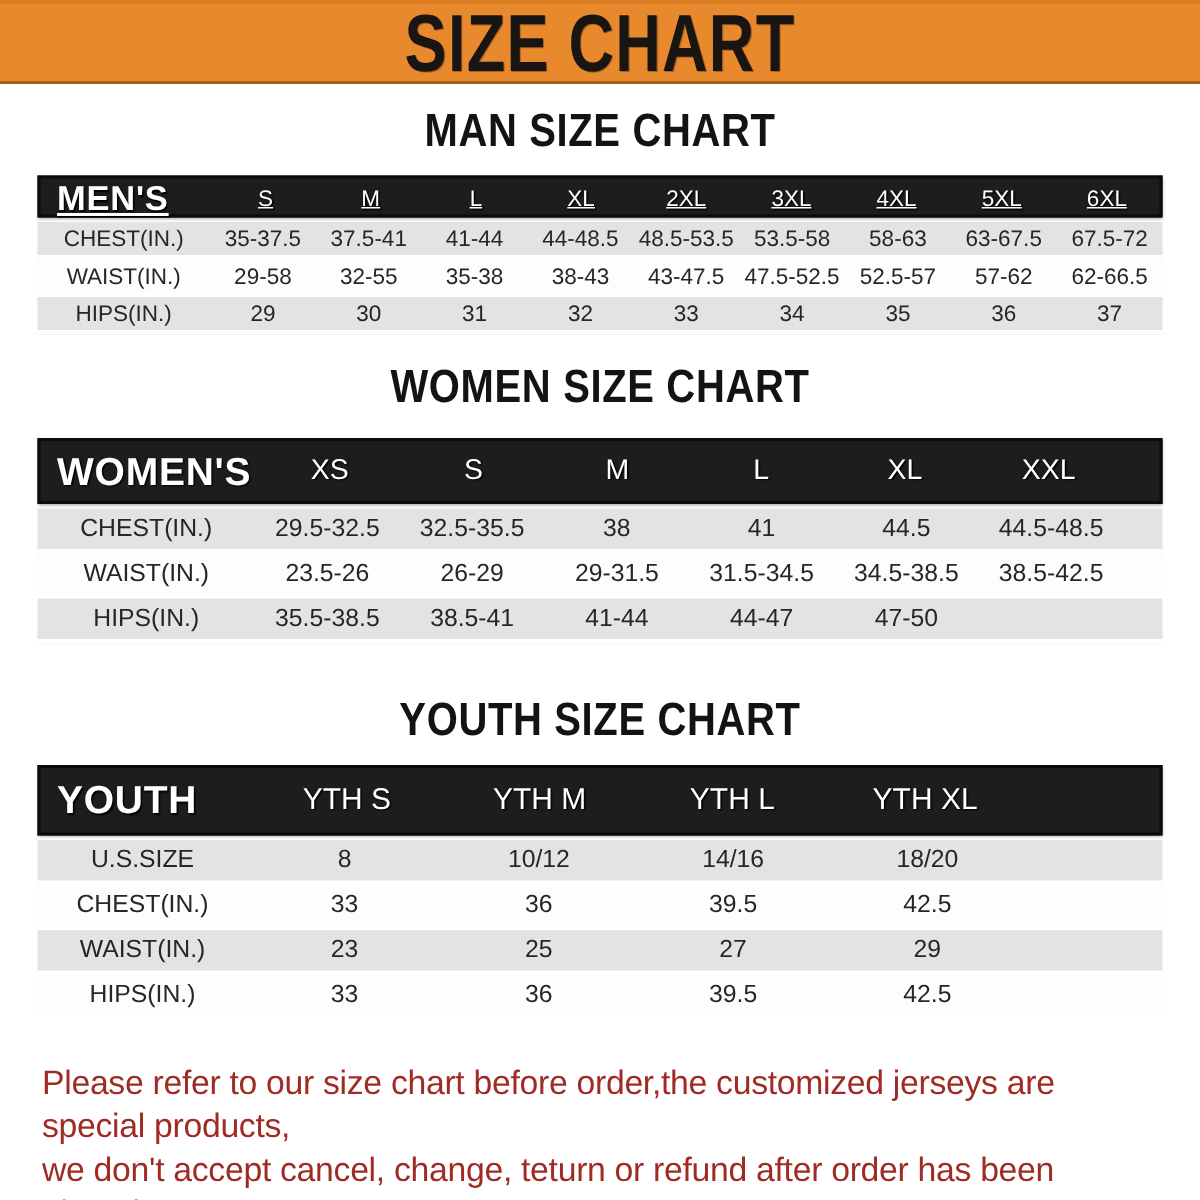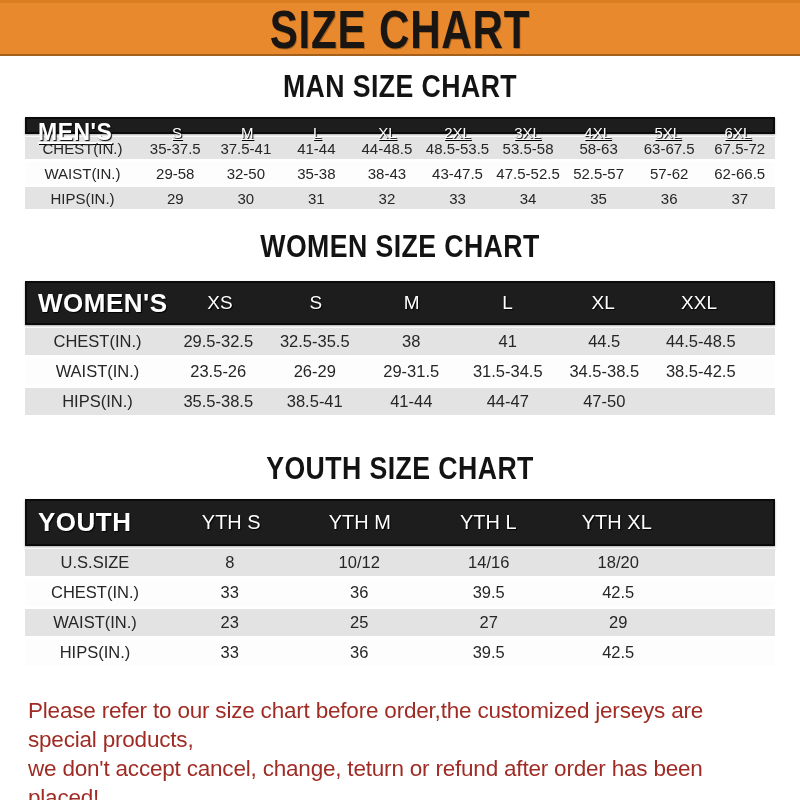--- a/index.html
+++ b/index.html
@@ -48,21 +48,21 @@
     display:flex;align-items:center;justify-content:center;
     white-space:nowrap;
   }
 
   
   .trow.head{
     background:#1D1D1D;color:#fff;
     border:2px solid #0b0b0b;box-sizing:border-box;
     box-shadow:0 1px 2px rgba(0,0,0,.35);
   }
-  .men   .trow.head{height:17px;text-decoration:underline;}
+  .men   .trow.head{height:28px;text-decoration:underline;}
   .women .trow.head{height:44px;}
   .youth .trow.head{height:47px;}
   .trow.head .cell{font-weight:400;text-shadow:1px 1px 1px #000;}
   .men   .trow.head .cell{font-size:15px;}
   .women .trow.head .cell{font-size:19px;}
   .youth .trow.head .cell{font-size:20px;}
   .trow.head .rlabel{
     justify-content:flex-start;padding-left:11px;font-weight:700;
     letter-spacing:.5px;
   }
@@ -123,21 +123,21 @@
               <div class="cell">44-48.5</div>
               <div class="cell">48.5-53.5</div>
               <div class="cell">53.5-58</div>
               <div class="cell">58-63</div>
               <div class="cell">63-67.5</div>
               <div class="cell">67.5-72</div>
             </div>
             <div class="trow">
               <div class="cell rlabel">WAIST(IN.)</div>
               <div class="cell">29-58</div>
-              <div class="cell">32-50</div>
+              <div class="cell">32-55</div>
               <div class="cell">35-38</div>
               <div class="cell">38-43</div>
               <div class="cell">43-47.5</div>
               <div class="cell">47.5-52.5</div>
               <div class="cell">52.5-57</div>
               <div class="cell">57-62</div>
               <div class="cell">62-66.5</div>
             </div>
             <div class="trow">
               <div class="cell rlabel">HIPS(IN.)</div>

